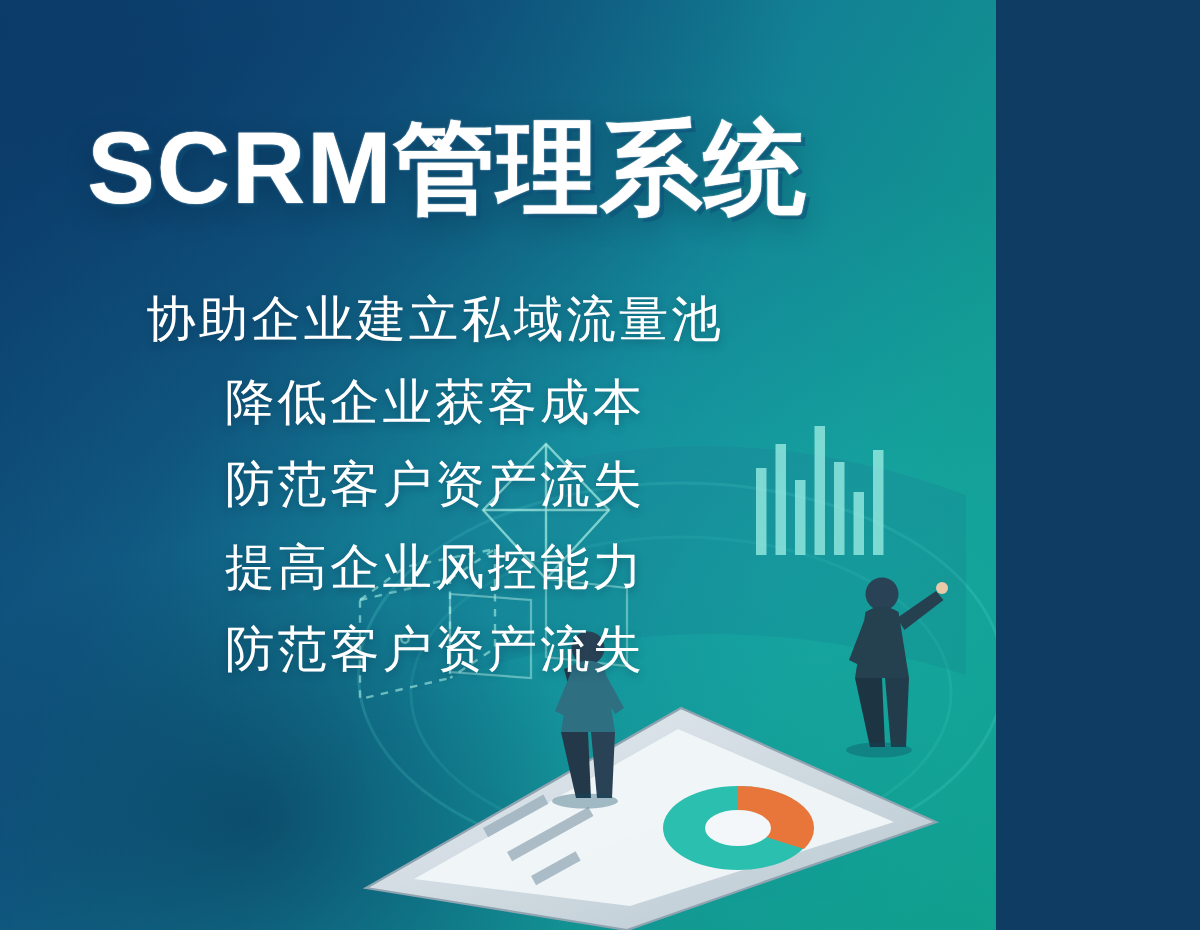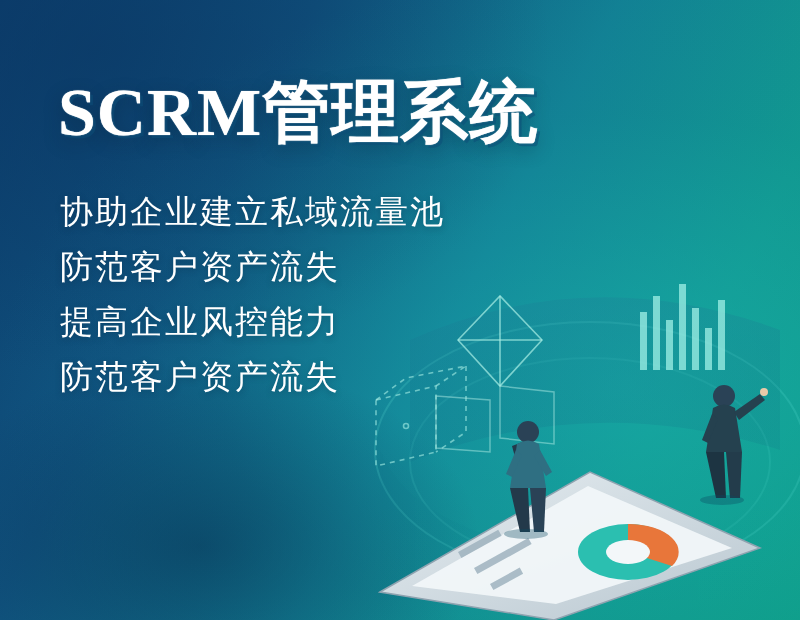--- a/index.html
+++ b/index.html
@@ -2,24 +2,24 @@
 <html><head>
 <meta charset="utf-8">
 <style>
   html, body {
     margin: 0;
     padding: 0;
     background: #0e3c63;
   }
   .banner {
     position: relative;
-    width: 800px;
+    width: 664px;
     height: 620px;
     overflow: hidden;
-    font-family: Liberation Serif, serif;
+    font-family: Liberation Sans, sans-serif;
     background: linear-gradient(118deg, #0c3f6e 0%, #10537f 28%, #128094 55%, #11988f 78%, #0fa089 100%);
   }
   
   .bg-sweep {
     position: absolute;
     inset: 0;
     background:
       radial-gradient(900px 600px at 78% 62%, rgba(30,190,190,0.38) 0%, rgba(20,150,160,0.10) 45%, rgba(0,0,0,0) 70%),
       radial-gradient(700px 500px at 12% 8%, rgba(10,55,100,0.65) 0%, rgba(10,55,100,0.0) 65%);
     pointer-events: none;
@@ -67,20 +67,21 @@
     width: 460px;
   }
   .bullet {
     font-size: 33px;
     line-height: 1.0;
     color: #ffffff;
     margin-bottom: 22px;
     letter-spacing: 2px;
     text-shadow: 0 2px 6px rgba(0,35,60,0.35);
     white-space: nowrap;
+    text-align: center;
   }
 </style>
 </head>
 <body>
 
 <div class="banner">
 
   <div class="bg-sweep"></div>
   <div class="bg-dark-corner"></div>
 
@@ -174,18 +175,19 @@
       <path d="M176 250 l-10 26 6 3 10 -24 z" fill="#25414f"></path>
       <circle cx="228" cy="228" r="4" fill="#e9c9a8"></circle>
       <ellipse cx="186" cy="336" rx="22" ry="5" fill="#0c4a60" opacity="0.35"></ellipse>
     </g>
   </svg>
 
   <div class="title">SCRM管理系统</div>
 
   <div class="bullets">
     <div class="bullet">协助企业建立私域流量池</div>
+    <div class="bullet">降低企业获客成本</div>
     <div class="bullet">防范客户资产流失</div>
     <div class="bullet">提高企业风控能力</div>
     <div class="bullet">防范客户资产流失</div>
   </div>
 
 </div>
 
 </body></html>

